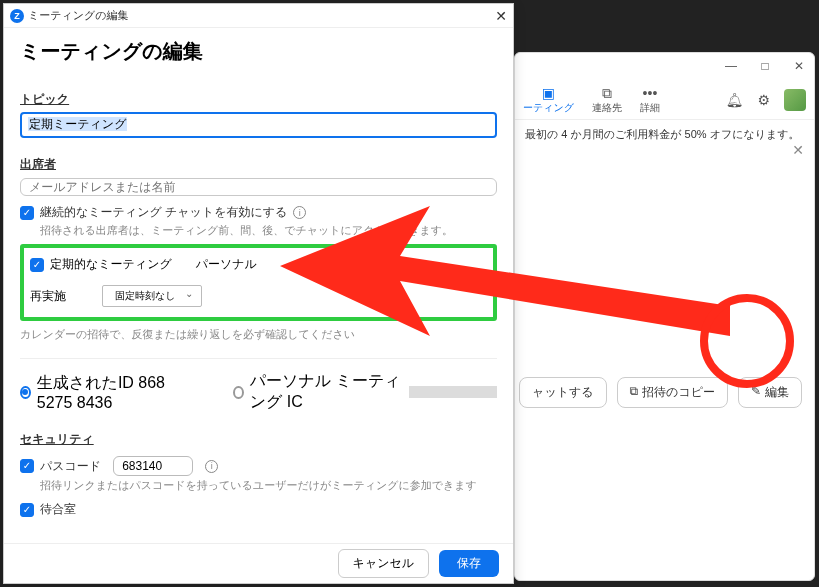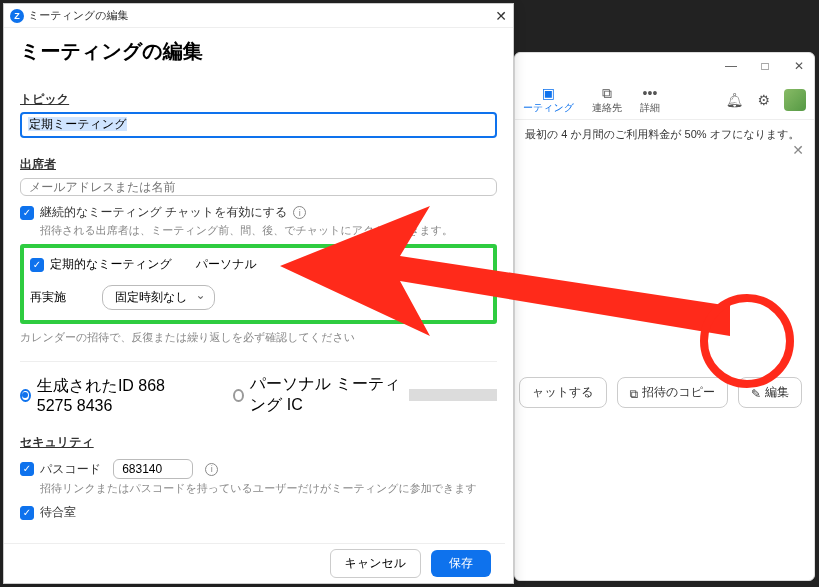--- a/index.html
+++ b/index.html
@@ -13,21 +13,21 @@
   .tab { display:flex; flex-direction:column; align-items:center; font-size:10px; color:#555; margin-right:18px;}
   .tab.active { color:#0e72ed;}
   .tab .ticon { font-size:14px; height:16px; line-height:16px;}
   .tabs-right { margin-left:auto; display:flex; align-items:center; gap:14px;}
   .tabs-right .bell { font-size:14px; color:#555;}
   .tabs-right .gear { font-size:14px; color:#555;}
   .tabs-right .avatar { width:22px; height:22px; border-radius:4px; background:linear-gradient(135deg,#8b6,#594);}
   .promo { position:absolute; top:68px; left:6px; right:6px; font-size:11px; color:#333; padding:6px 4px;}
   .promo .xclose { float:right; color:#888; font-size:14px;}
   .main-buttons { position:absolute; top:324px; right:12px; display:flex; gap:10px;}
-  .pillbtn { border:1px solid #ccc; border-radius:8px; background:#fff; font-size:12px; padding:6px 12px; display:flex; align-items:flex-end; gap:4px; color:#333;}
+  .pillbtn { border:1px solid #ccc; border-radius:8px; background:#fff; font-size:12px; padding:6px 12px; display:flex; align-items:flex-start; gap:4px; color:#333;}
 
   
   .dialog { position:absolute; left:3px; top:3px; width:511px; height:581px; background:#fff; border:1px solid #ccc; box-shadow:0 4px 12px rgba(0,0,0,.15);}
   .dlg-titlebar { display:flex; align-items:center; height:24px; padding:0 6px; border-bottom:1px solid #eee; font-size:11px; color:#333;}
   .dlg-titlebar .zlogo { width:14px;height:14px;border-radius:50%;background:#0e72ed;color:#fff;display:flex;align-items:center;justify-content:center;font-size:9px;font-weight:bold;margin-right:4px;}
   .dlg-titlebar .xbtn { margin-left:auto; font-size:14px; cursor:pointer;}
   .dlg-body { padding:10px 16px 0 16px; height:calc(100% - 24px - 40px); overflow:hidden;}
   .dlg-heading { font-size:20px; font-weight:700; margin-bottom:26px;}
   .field-label { font-size:12px; font-weight:600; color:#333; margin-bottom:4px;text-decoration:underline;}
   .topic-input { width:100%; height:26px; border:2px solid #0e72ed; border-radius:4px; padding:2px 6px; font-size:12px;}
@@ -35,35 +35,35 @@
   .attendee-section { margin-top:18px;}
   .attendee-input { width:100%; height:18px; border:1px solid #c9c9c9; border-radius:6px; padding:2px 8px; font-size:12px; color:#888;}
   .chk-row { display:flex; align-items:center; gap:6px; font-size:12px; color:#333; margin-top:8px;}
   .chkbox { width:14px; height:14px; border:1px solid #0e72ed; border-radius:3px; display:flex; align-items:center; justify-content:center; background:#0e72ed; color:#fff; font-size:10px; line-height:1;}
   .info-icon { width:13px;height:13px;border:1px solid #888;border-radius:50%;display:inline-flex;align-items:center;justify-content:center;font-size:9px;color:#888;}
   .muted-note { font-size:11px; color:#888; margin-left:20px; margin-top:2px;}
 
   .green-box { border:4px solid #2ecc40; border-radius:3px; margin-top:6px; padding:8px 6px 10px 6px;}
   .recur-row { display:flex; align-items:center; gap:24px; font-size:12px;}
   .recur-sub { display:flex; align-items:center; gap:36px; margin-top:12px; font-size:12px;}
-  .combo { border:1px solid #bbb; border-radius:10px; padding:3px 26px 3px 12px; font-size:12px; position:relative; min-width:98px;}
+  .combo { border:1px solid #bbb; border-radius:2px; padding:3px 26px 3px 12px; font-size:10px; position:relative; min-width:98px;}
   .combo::after { content:"⌄"; position:absolute; right:8px; top:2px; color:#666;}
   .calendar-note { font-size:11px; color:#888; margin-top:6px;}
 
   .section-spacer { border-top:1px solid #eee; margin:16px 0 12px 0;}
   .id-row { display:flex; align-items:center; gap:40px; margin-top:8px; font-size:16px;}
   .radio { width:13px;height:13px;border:2px solid #0e72ed;border-radius:50%;display:inline-flex;align-items:center;justify-content:center;margin-right:6px;}
   .radio .dot { width:6px;height:6px;border-radius:50%;background:#0e72ed;}
   .radio.empty { border-color:#999;}
   .id-bar { display:inline-block; width:118px; height:12px; background:#dcdcdc; margin-left:6px; vertical-align:middle;}
 
   .sec-section { margin-top:18px;}
   .pass-input { border:1px solid #bbb; border-radius:6px; padding:2px 8px; width:80px; font-size:12px; margin:0 6px;}
 
-  .dlg-footer { position:absolute; bottom:0; left:0; right:8px; height:40px; display:flex; justify-content:flex-end; align-items:center; gap:10px; padding:0 14px; border-top:1px solid #eee; background:#fff;}
+  .dlg-footer { position:absolute; bottom:0; left:0; right:0; height:40px; display:flex; justify-content:flex-end; align-items:center; gap:10px; padding:0 14px; border-top:1px solid #eee; background:#fff;}
   .btn-cancel { background:#fff; border:1px solid #ccc; border-radius:6px; font-size:12px; padding:5px 14px;}
   .btn-save { background:#0e72ed; color:#fff; border:none; border-radius:6px; font-size:12px; padding:5px 18px;}
 
   
   .arrow-svg { position:absolute; left:280px; top:166px; width:460px; height:210px; pointer-events:none;}
   .circle-ann { position:absolute; left:700px; top:294px; width:94px; height:94px; border:8px solid #ff2a1a; border-radius:50%; pointer-events:none;}
 </style>
 </head>
 <body>
 

